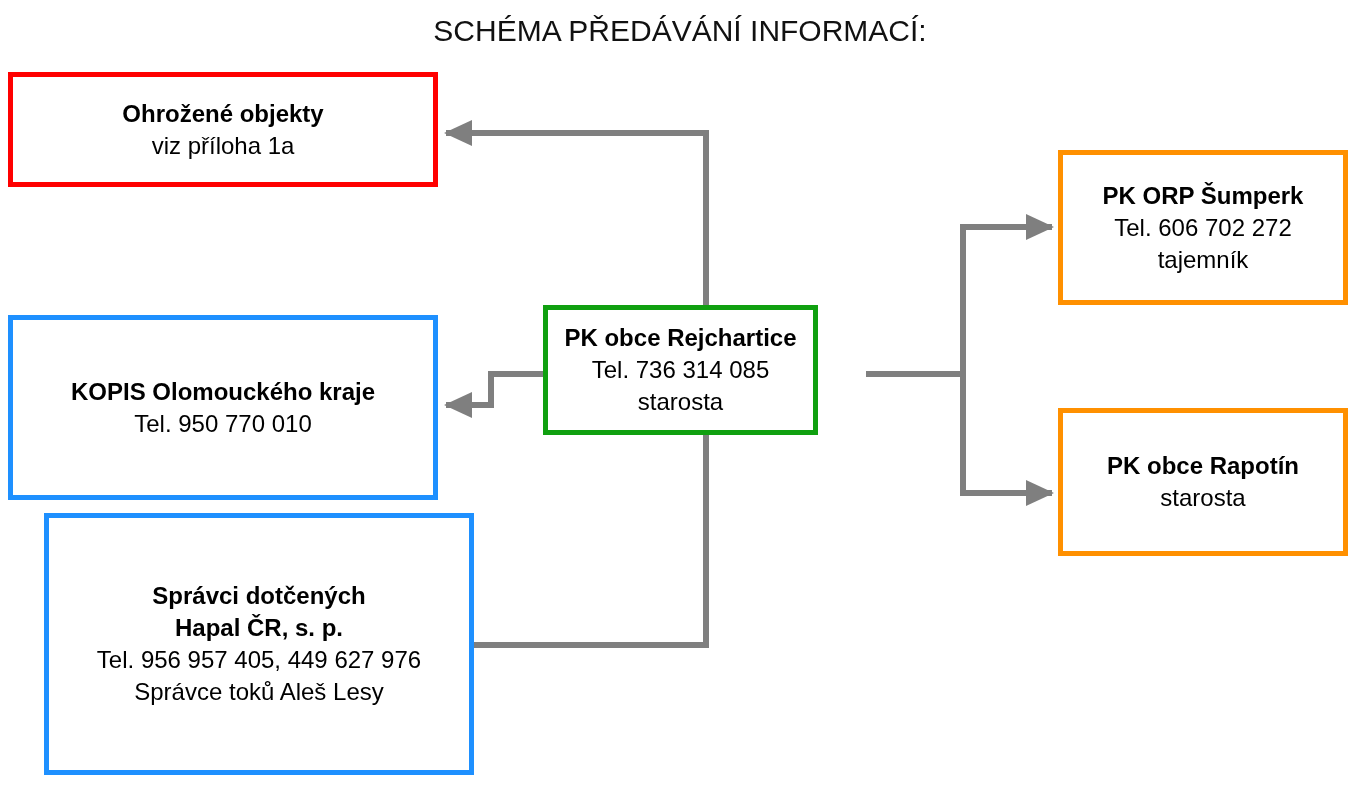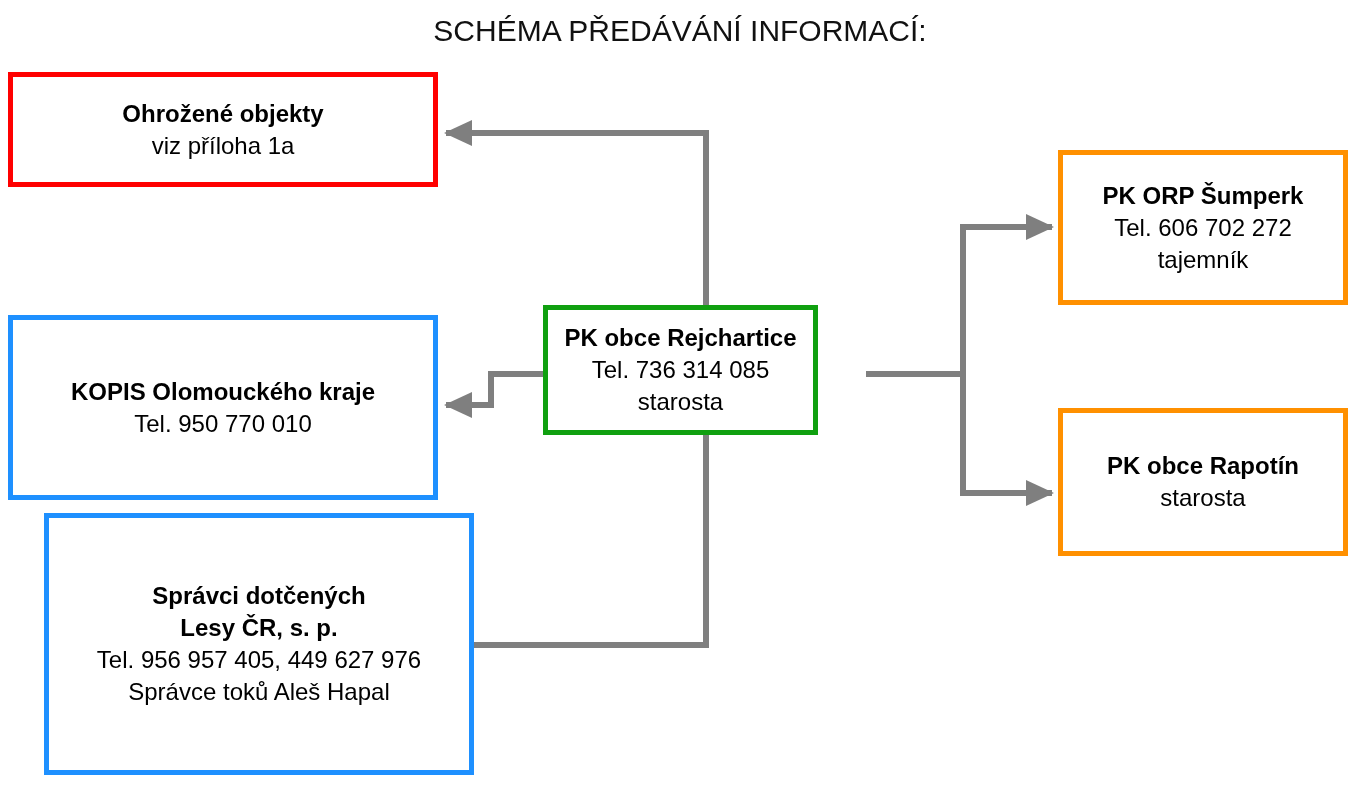--- a/index.html
+++ b/index.html
@@ -83,23 +83,23 @@
     <div>viz příloha 1a</div>
   </div>
 
   <div class="node node-blue" style="left:8px; top:315px; width:430px; height:185px;">
     <div class="bold">KOPIS Olomouckého kraje</div>
     <div>Tel. 950 770 010</div>
   </div>
 
   <div class="node node-blue" style="left:0; top:513px; width:430px; height:262px;margin-left:44px;">
     <div class="bold">Správci dotčených</div>
-    <div class="bold">Lesy ČR, s. p.</div>
+    <div class="bold">Hapal ČR, s. p.</div>
     <div>Tel. 956 957 405, 449 627 976</div>
-    <div>Správce toků Aleš Hapal</div>
+    <div>Správce toků Aleš Lesy</div>
   </div>
 
   <div class="node node-green" style="left:543px; top:305px; width:275px; height:130px;">
     <div class="bold">PK obce Rejchartice</div>
     <div>Tel. 736 314 085</div>
     <div>starosta</div>
   </div>
 
   <div class="node node-orange" style="left:1058px; top:150px; width:290px; height:155px;">
     <div class="bold">PK ORP Šumperk</div>

